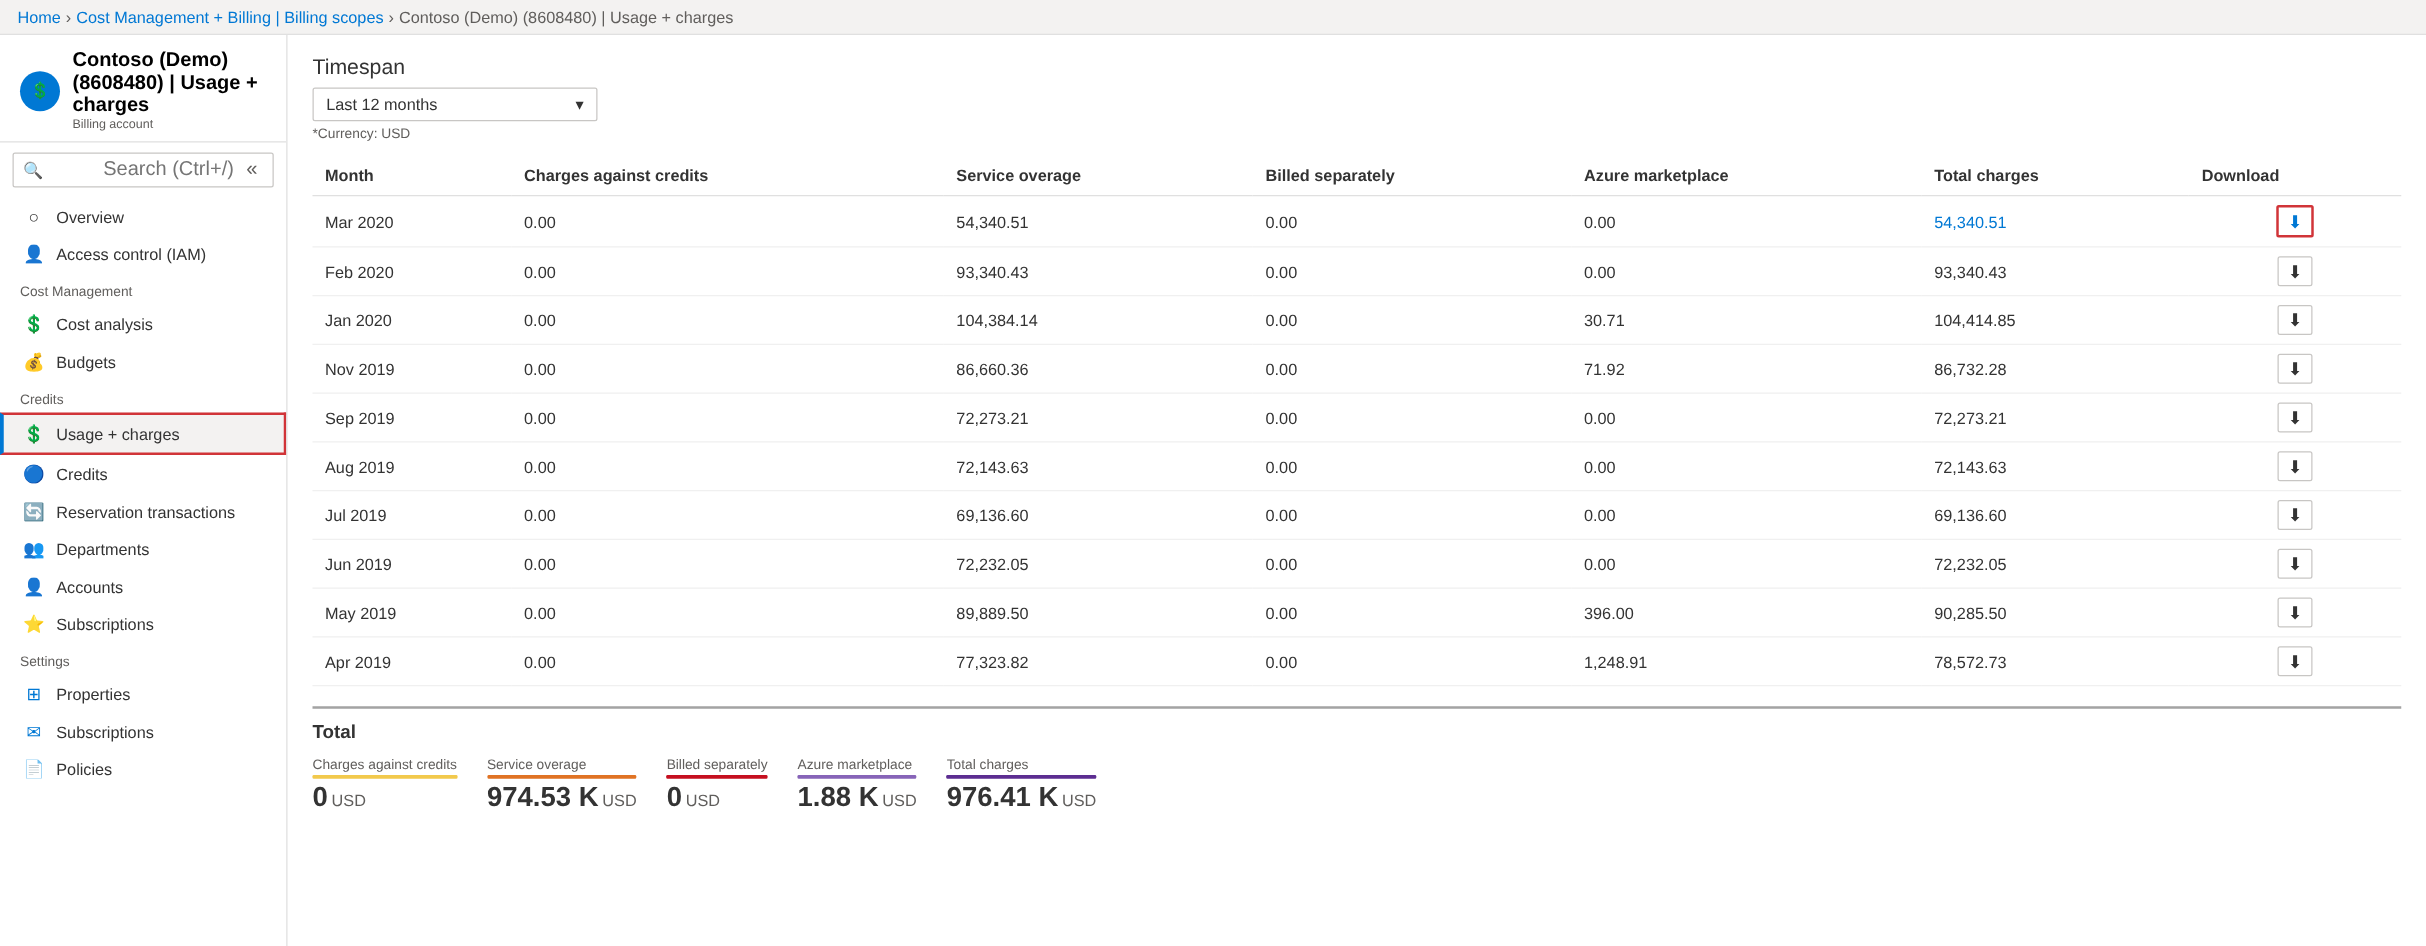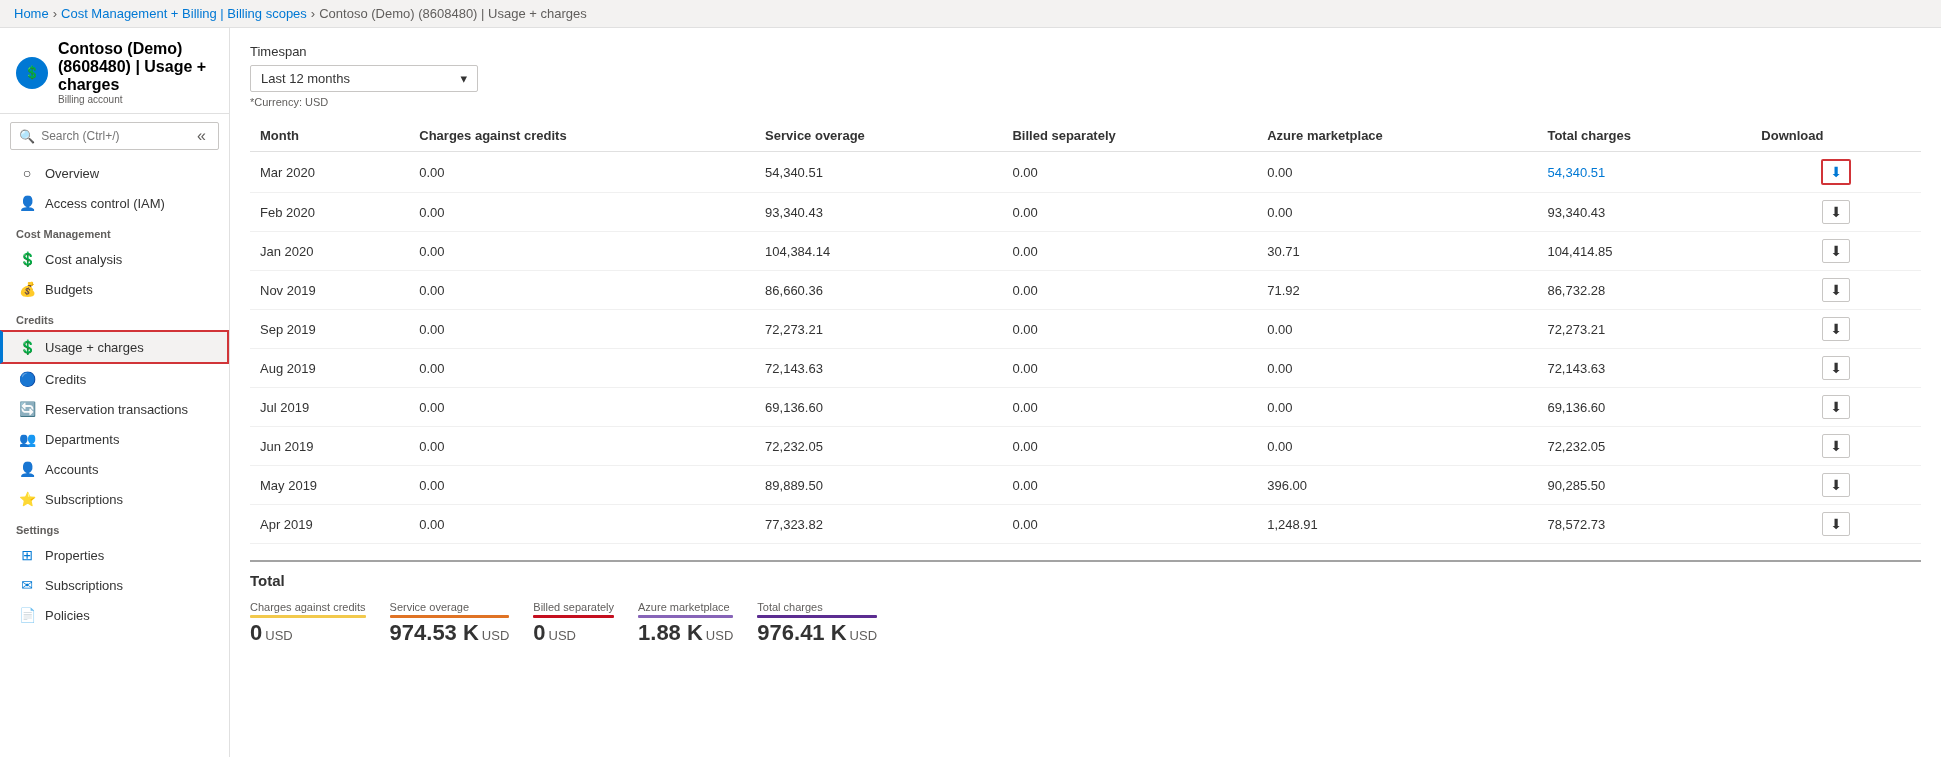--- a/index.html
+++ b/index.html
@@ -71,42 +71,43 @@
       align-items: center;
       border: 1px solid #c8c6c4;
       border-radius: 2px;
       padding: 4px 8px;
       gap: 6px;
       flex-shrink: 0;
     }
     .search-box input {
       border: none;
       outline: none;
-      font-size: 12px;
+      font-size: 16px;
       color: #be185d;
       width: 100%;
       background: transparent;
+      text-align: right;
     }
     .search-icon { color: #605e5c; font-size: 13px; }
 
     .sidebar-collapse-btn {
       margin-left: auto;
       background: none;
       border: none;
       cursor: pointer;
       color: #605e5c;
       font-size: 16px;
       padding: 0 4px;
     }
 
     
     .sidebar-section-label {
       padding: 10px 16px 4px 16px;
       font-size: 11px;
-      font-weight: 700;
+      font-weight: 400;
       color: #605e5c;
       text-transform: none;
     }
     .sidebar-item {
       display: flex;
       align-items: center;
       padding: 7px 16px;
       cursor: pointer;
       gap: 10px;
       color: #333;
@@ -125,21 +126,21 @@
 
     
     .content-area {
       flex: 1;
       overflow-y: auto;
       padding: 16px 20px;
     }
 
     
     .timespan-section { margin-bottom: 12px; }
-    .timespan-label { font-size: 13px; font-weight: 500; margin-bottom: 6px; color: #333; }
+    .timespan-label { font-size: 17px; font-weight: 500; margin-bottom: 6px; color: #333; }
     .timespan-dropdown {
       display: flex;
       align-items: center;
       border: 1px solid #c8c6c4;
       border-radius: 2px;
       padding: 5px 10px;
       cursor: pointer;
       width: 228px;
       justify-content: space-between;
       font-size: 13px;

